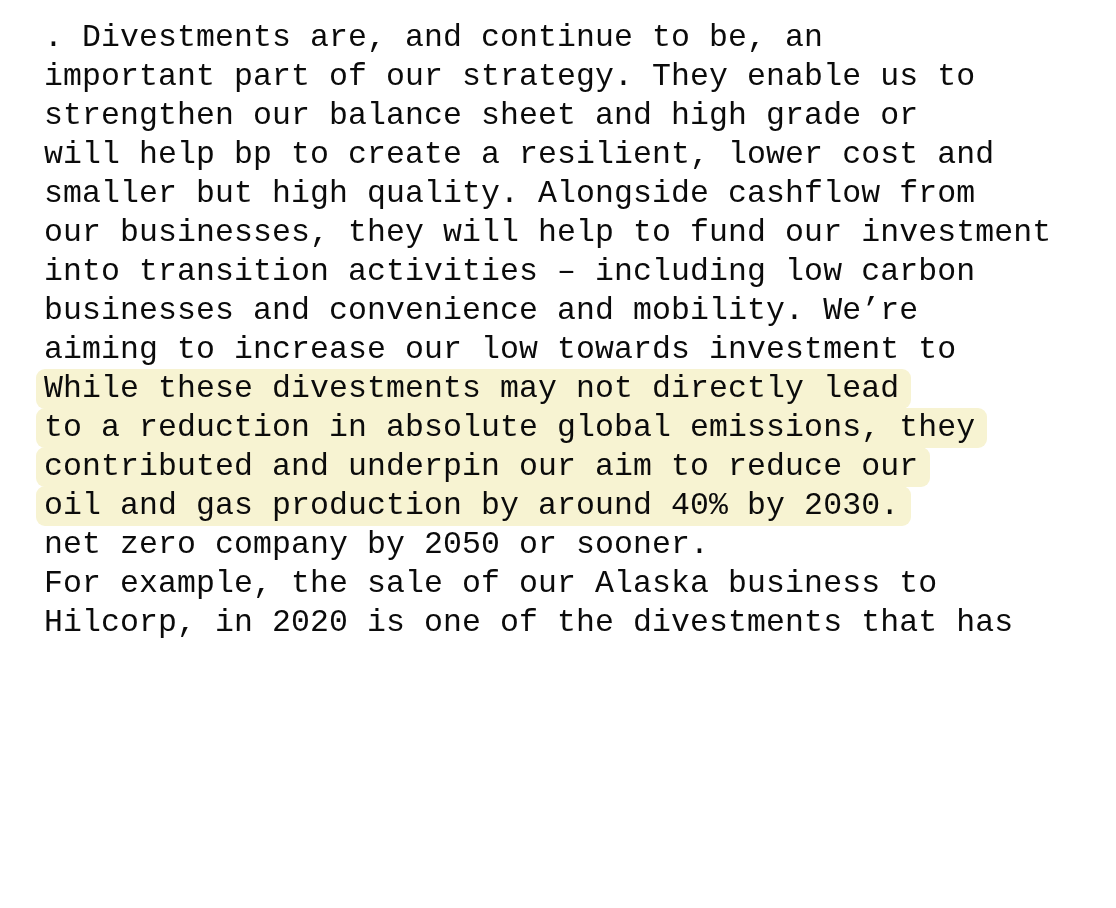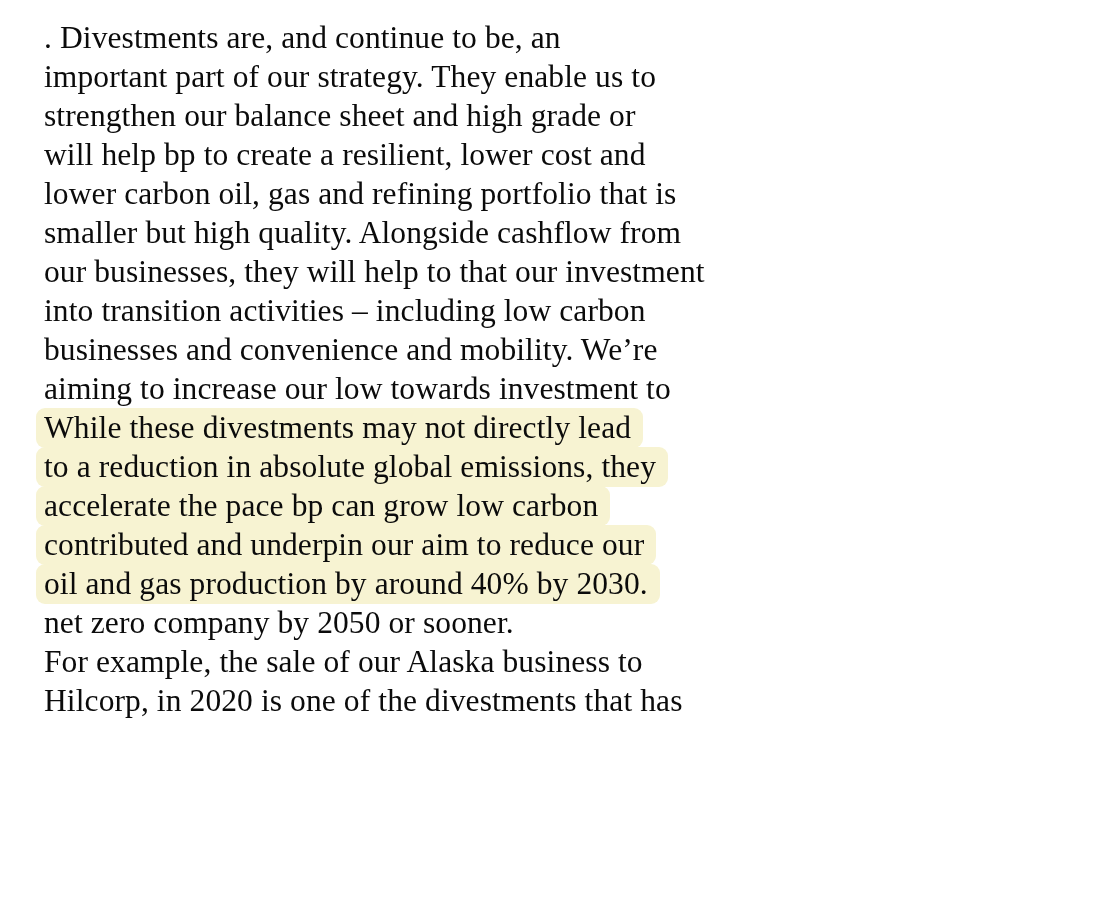--- a/index.html
+++ b/index.html
@@ -18,20 +18,21 @@
     width: 1116px;
     height: 908px;
     padding: 18px 30px 0 44px;
     background: #ffffff;
   }
   .text-block {
     font-size: 31.5px;
     line-height: 39px;
     color: #0b0b0b;
     letter-spacing: 0.1px;
+    font-family: Liberation Mono, monospace;
   }
   .line {
     white-space: nowrap;
     height: 39px;
   }
   .line > span {
     display: inline-block;
   }
   .line.highlighted > span {
     background: #f7f3d2;
@@ -42,28 +43,26 @@
 </style>
 </head>
 <body>
 
 <main class="page">
   <div class="text-block" id="text-block">
       <div class="line"><span>. Divestments are, and continue to be, an</span></div>
       <div class="line"><span>important part of our strategy. They enable us to</span></div>
       <div class="line"><span>strengthen our balance sheet and high grade or</span></div>
       <div class="line"><span>will help bp to create a resilient, lower cost and</span></div>
-      <div class="line"><span>lower carbon oil, gas and refining portfolio that is</span></div>
       <div class="line"><span>smaller but high quality. Alongside cashflow from</span></div>
-      <div class="line"><span>our businesses, they will help to that our investment</span></div>
+      <div class="line"><span>our businesses, they will help to fund our investment</span></div>
       <div class="line"><span>into transition activities – including low carbon</span></div>
       <div class="line"><span>businesses and convenience and mobility. We’re</span></div>
       <div class="line"><span>aiming to increase our low towards investment to</span></div>
       <div class="line highlighted"><span>While these divestments may not directly lead</span></div>
       <div class="line highlighted"><span>to a reduction in absolute global emissions, they</span></div>
-      <div class="line highlighted"><span>accelerate the pace bp can grow low carbon</span></div>
       <div class="line highlighted"><span>contributed and underpin our aim to reduce our</span></div>
       <div class="line highlighted"><span>oil and gas production by around 40% by 2030.</span></div>
       <div class="line"><span>net zero company by 2050 or sooner.</span></div>
       <div class="line"><span>For example, the sale of our Alaska business to</span></div>
       <div class="line"><span>Hilcorp, in 2020 is one of the divestments that has</span></div>
     </div>
 </main>
 
 </body></html>

